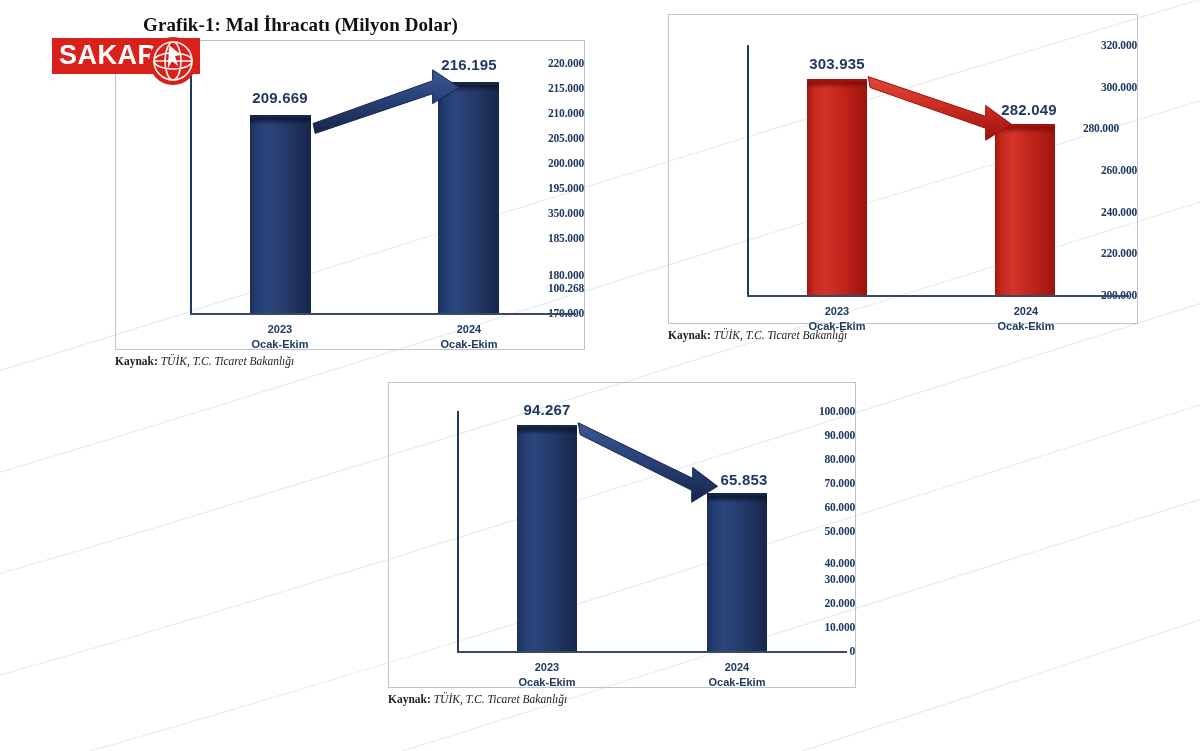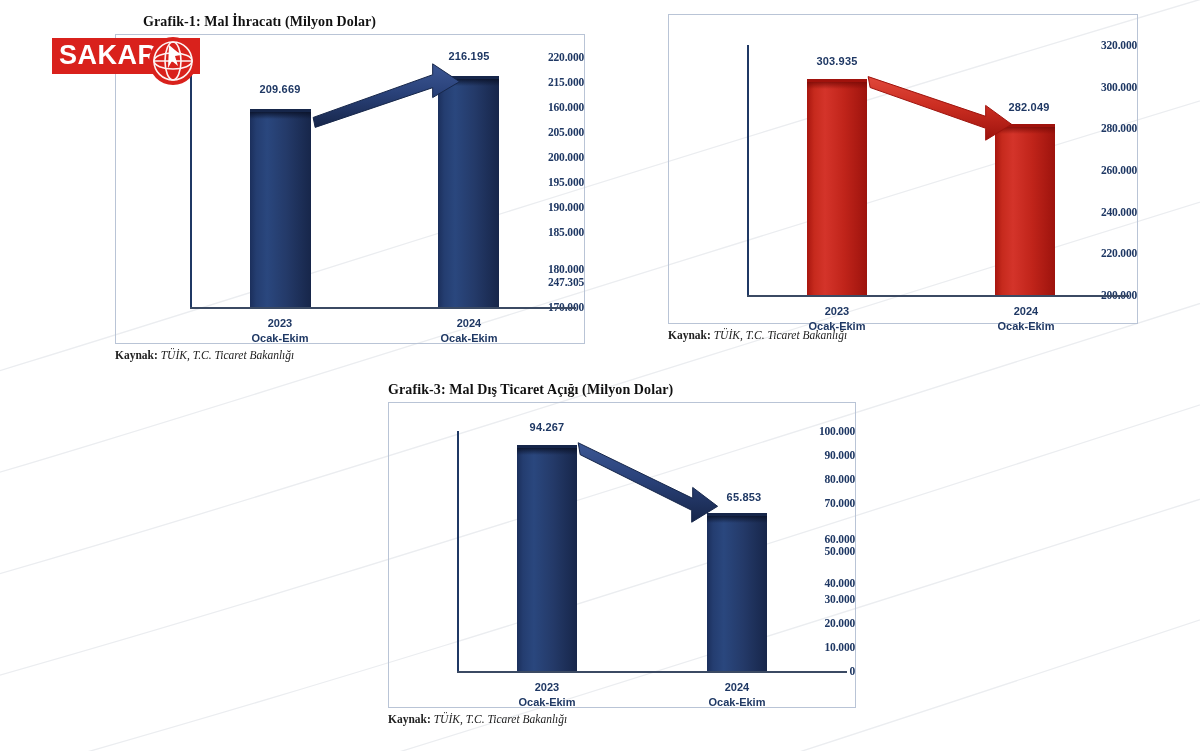--- a/index.html
+++ b/index.html
@@ -17,21 +17,21 @@
     pointer-events:none;
     z-index:0;
   }
   .bg-streaks svg{width:100%;height:100%;display:block;}
 
   
   .panel{position:absolute;z-index:2;}
   .panel-title{
     font-family:"Liberation Serif", serif;
     font-weight:bold;
-    font-size:14px;
+    font-size:19px;
     color:#111111;
     letter-spacing:.1px;
     white-space:nowrap;
     margin-bottom:4px;
   }
   .plot-frame{
     border:1px solid #b9c4d6;
     background:transparent;
     position:relative;
     box-sizing:border-box;
@@ -86,21 +86,21 @@
   .bar.red::before{
     content:"";position:absolute;left:0;right:0;top:0;height:7px;
     background:linear-gradient(to bottom, rgba(120,10,6,.8), rgba(200,45,30,0));
   }
 
   
   .value-label{
     position:absolute;
     font-family:"Liberation Sans", sans-serif;
     font-weight:bold;
-    font-size:11px;
+    font-size:15px;
     color:#1f3864;
     white-space:nowrap;
     transform:translateX(-50%);
     letter-spacing:.2px;
   }
 
   
   .cat-label{
     position:absolute;
     transform:translateX(-50%);
@@ -179,28 +179,28 @@
 </div>
 
 <div class="panel" style="left:115px;top:14px;width:470px;">
   <div class="panel-title" style="margin-left:28px;">Grafik-1: Mal İhracatı (Milyon Dolar)</div>
 
   <div class="plot-frame" style="height:310px;">
     <div class="plot-inner">
 
       <div class="ytick" style="top:22px;  width:68px;">220.000</div>
       <div class="ytick" style="top:47px;  width:68px;">215.000</div>
-      <div class="ytick" style="top:72px;  width:68px;">160.000</div>
+      <div class="ytick" style="top:72px;  width:68px;">210.000</div>
       <div class="ytick" style="top:97px;  width:68px;">205.000</div>
       <div class="ytick" style="top:122px; width:68px;">200.000</div>
       <div class="ytick" style="top:147px; width:68px;">195.000</div>
-      <div class="ytick" style="top:172px; width:68px;">190.000</div>
+      <div class="ytick" style="top:172px; width:68px;">350.000</div>
       <div class="ytick" style="top:197px; width:68px;">185.000</div>
       <div class="ytick" style="top:234px; width:68px;">180.000</div>
-      <div class="ytick" style="top:247px; width:68px;">247.305</div>
+      <div class="ytick" style="top:247px; width:68px;">100.268</div>
       <div class="ytick" style="top:272px; width:68px;">170.000</div>
 
       <div class="yaxis-line" style="left:74px;top:22px;height:250px;"></div>
       <div class="xaxis-line" style="left:74px;top:272px;right:8px;"></div>
 
       <div class="bar blue" style="left:134px;width:61px;top:74px;height:198px;"></div>
       <div class="bar blue" style="left:322px;width:61px;top:41px;height:231px;"></div>
 
       <div class="value-label" style="left:164px;top:48px;">209.669</div>
       <div class="value-label" style="left:353px;top:15px;">216.195</div>
@@ -237,21 +237,21 @@
   </div>
 </div>
 
 <div class="panel" style="left:668px;top:14px;width:470px;">
 
   <div class="plot-frame" style="height:310px;">
     <div class="plot-inner">
 
       <div class="ytick" style="top:30px;  width:72px;">320.000</div>
       <div class="ytick" style="top:72px;  width:72px;">300.000</div>
-      <div class="ytick" style="top:113px; width:72px;">280.000</div>
+      <div class="ytick" style="top:113px; width:72px;text-align:center;">280.000</div>
       <div class="ytick" style="top:155px; width:72px;">260.000</div>
       <div class="ytick" style="top:197px; width:72px;">240.000</div>
       <div class="ytick" style="top:238px; width:72px;">220.000</div>
       <div class="ytick" style="top:280px; width:72px;">200.000</div>
 
       <div class="yaxis-line" style="left:78px;top:30px;height:250px;"></div>
       <div class="xaxis-line" style="left:78px;top:280px;right:8px;"></div>
 
       <div class="bar red" style="left:138px;width:60px;top:64px;height:216px;"></div>
       <div class="bar red" style="left:326px;width:60px;top:109px;height:171px;"></div>
@@ -285,30 +285,29 @@
 
     </div>
   </div>
 
   <div class="source">
     <b>Kaynak:</b><span> TÜİK, T.C. Ticaret Bakanlığı</span>
   </div>
 </div>
 
 <div class="panel" style="left:388px;top:382px;width:468px;">
-  <div class="panel-title">Grafik-3: Mal Dış Ticaret Açığı (Milyon Dolar)</div>
 
   <div class="plot-frame" style="height:306px;">
     <div class="plot-inner">
 
       <div class="ytick" style="top:28px;  width:62px;">100.000</div>
       <div class="ytick" style="top:52px;  width:62px;">90.000</div>
       <div class="ytick" style="top:76px;  width:62px;">80.000</div>
       <div class="ytick" style="top:100px; width:62px;">70.000</div>
-      <div class="ytick" style="top:136px; width:62px;">60.000</div>
+      <div class="ytick" style="top:124px; width:62px;">60.000</div>
       <div class="ytick" style="top:148px; width:62px;">50.000</div>
       <div class="ytick" style="top:180px; width:62px;">40.000</div>
       <div class="ytick" style="top:196px; width:62px;">30.000</div>
       <div class="ytick" style="top:220px; width:62px;">20.000</div>
       <div class="ytick" style="top:244px; width:62px;">10.000</div>
       <div class="ytick" style="top:268px; width:62px;">0</div>
 
       <div class="yaxis-line" style="left:68px;top:28px;height:240px;"></div>
       <div class="xaxis-line" style="left:68px;top:268px;right:8px;"></div>
 

